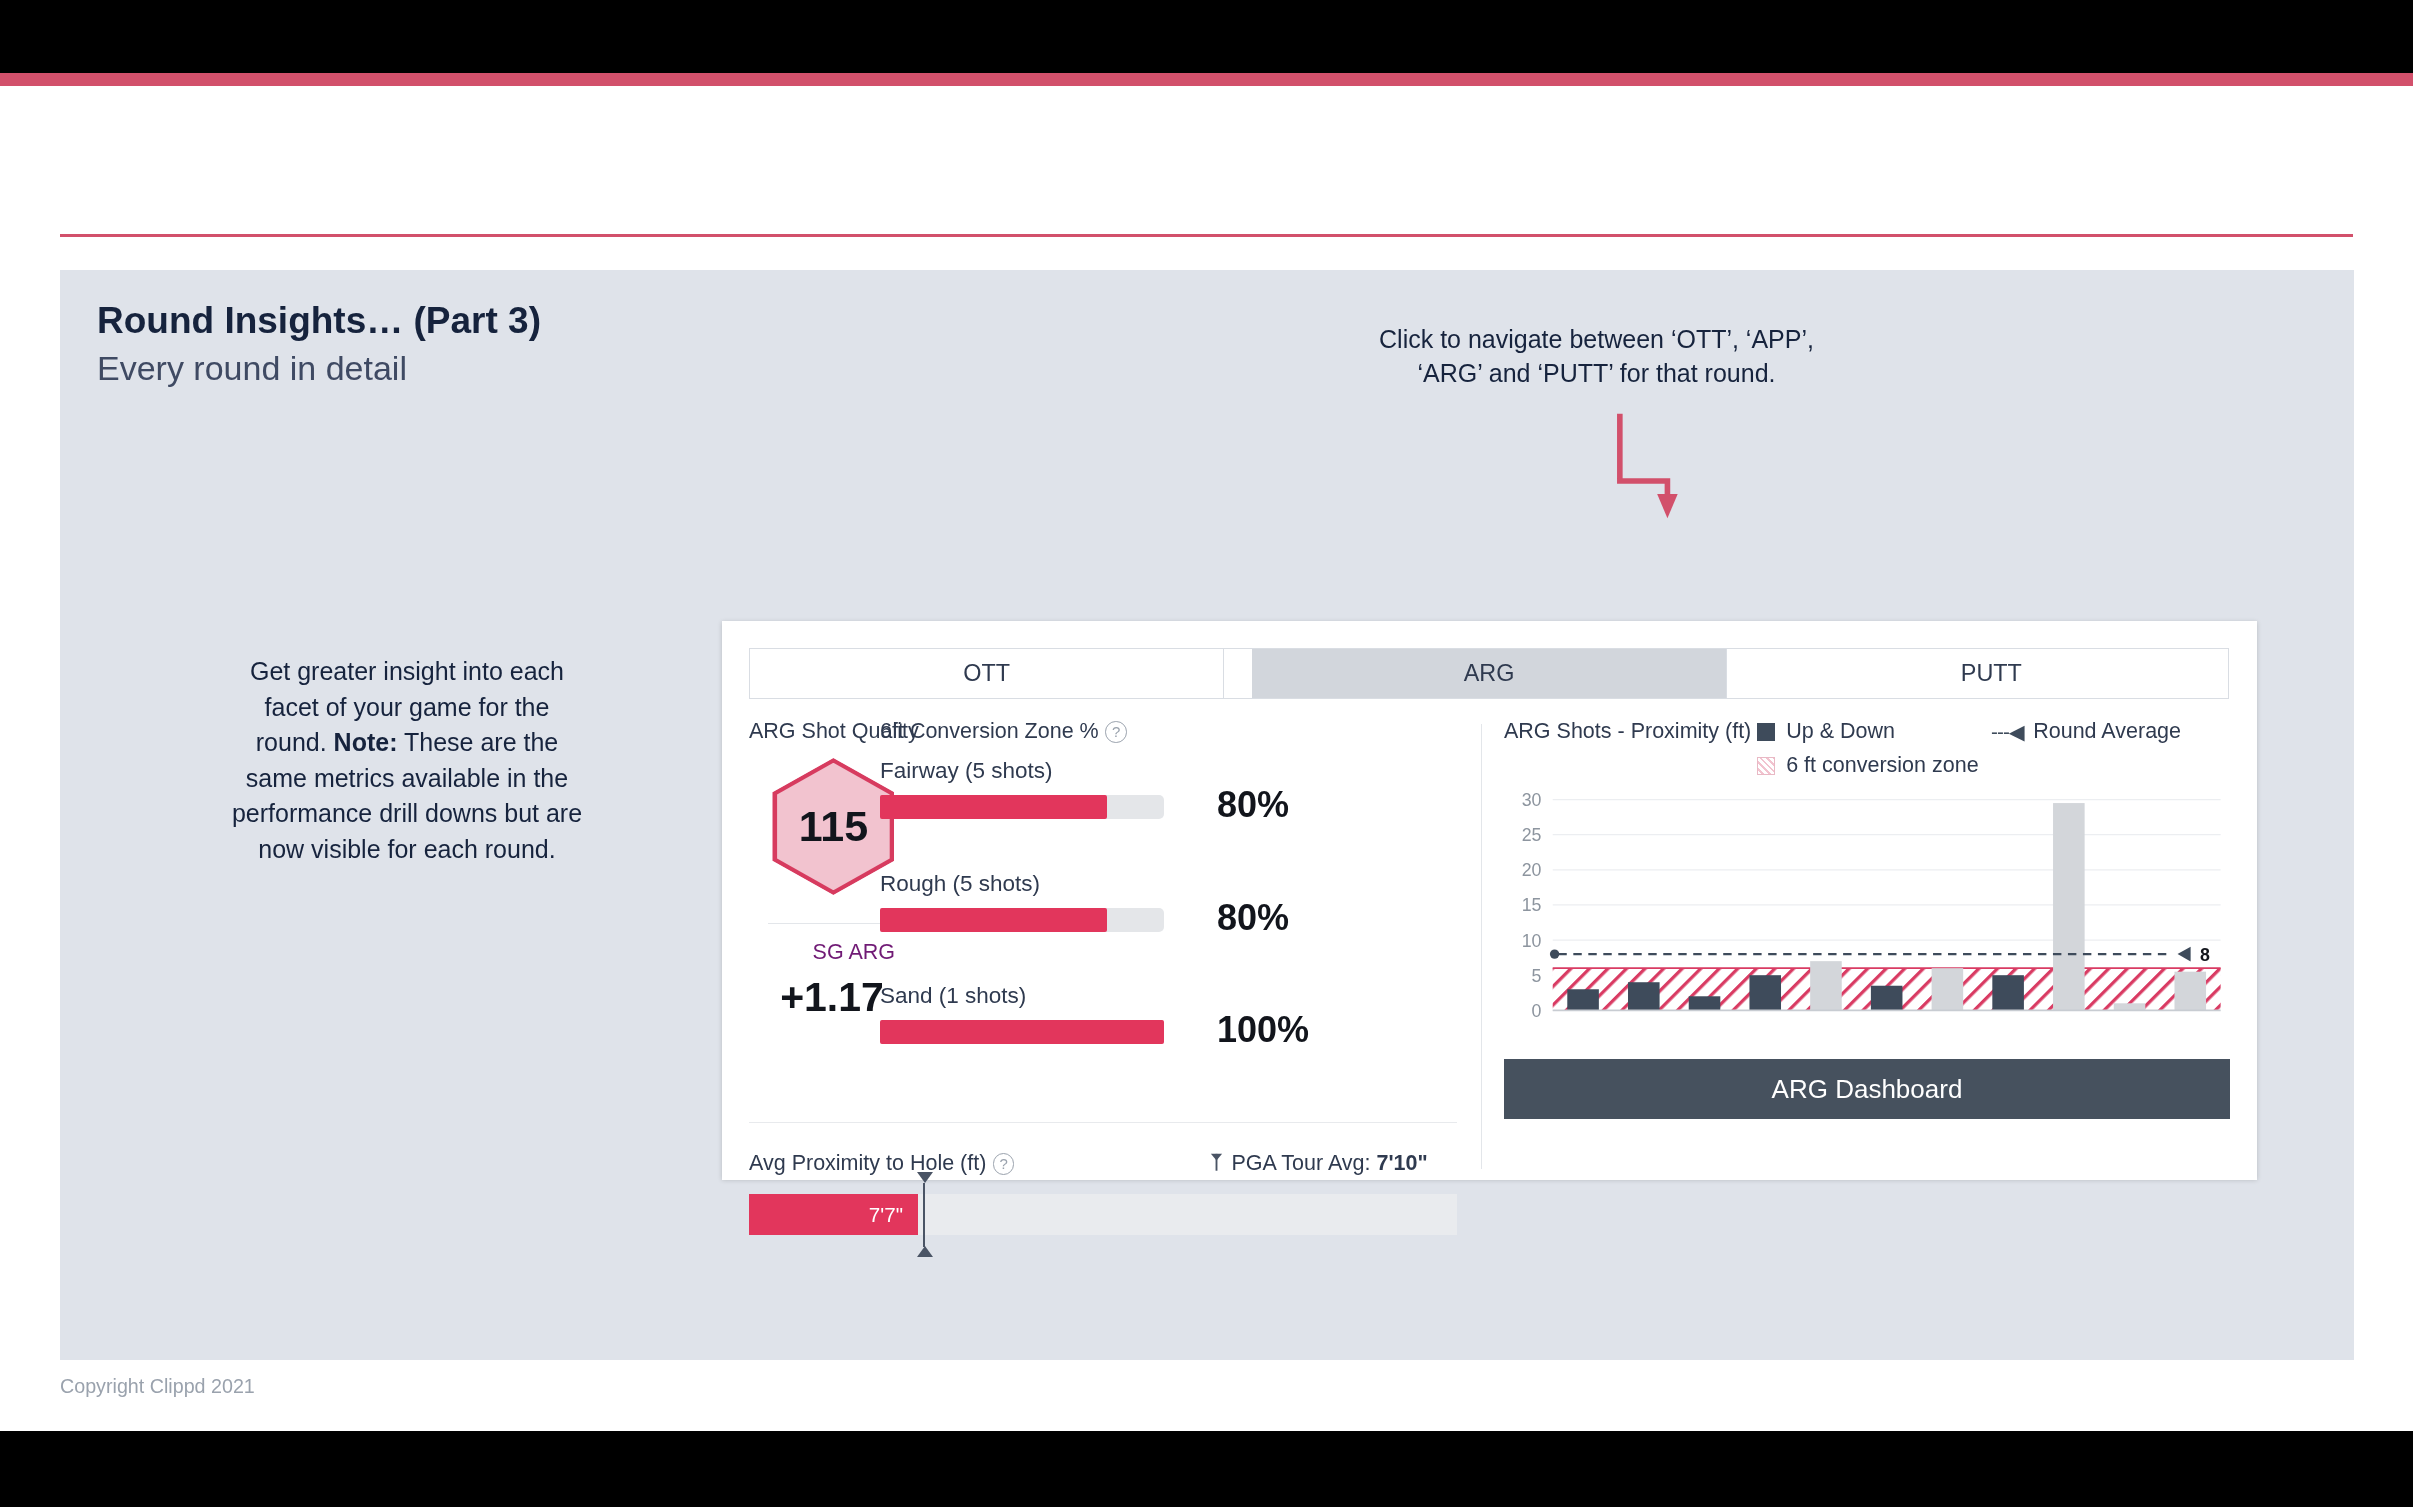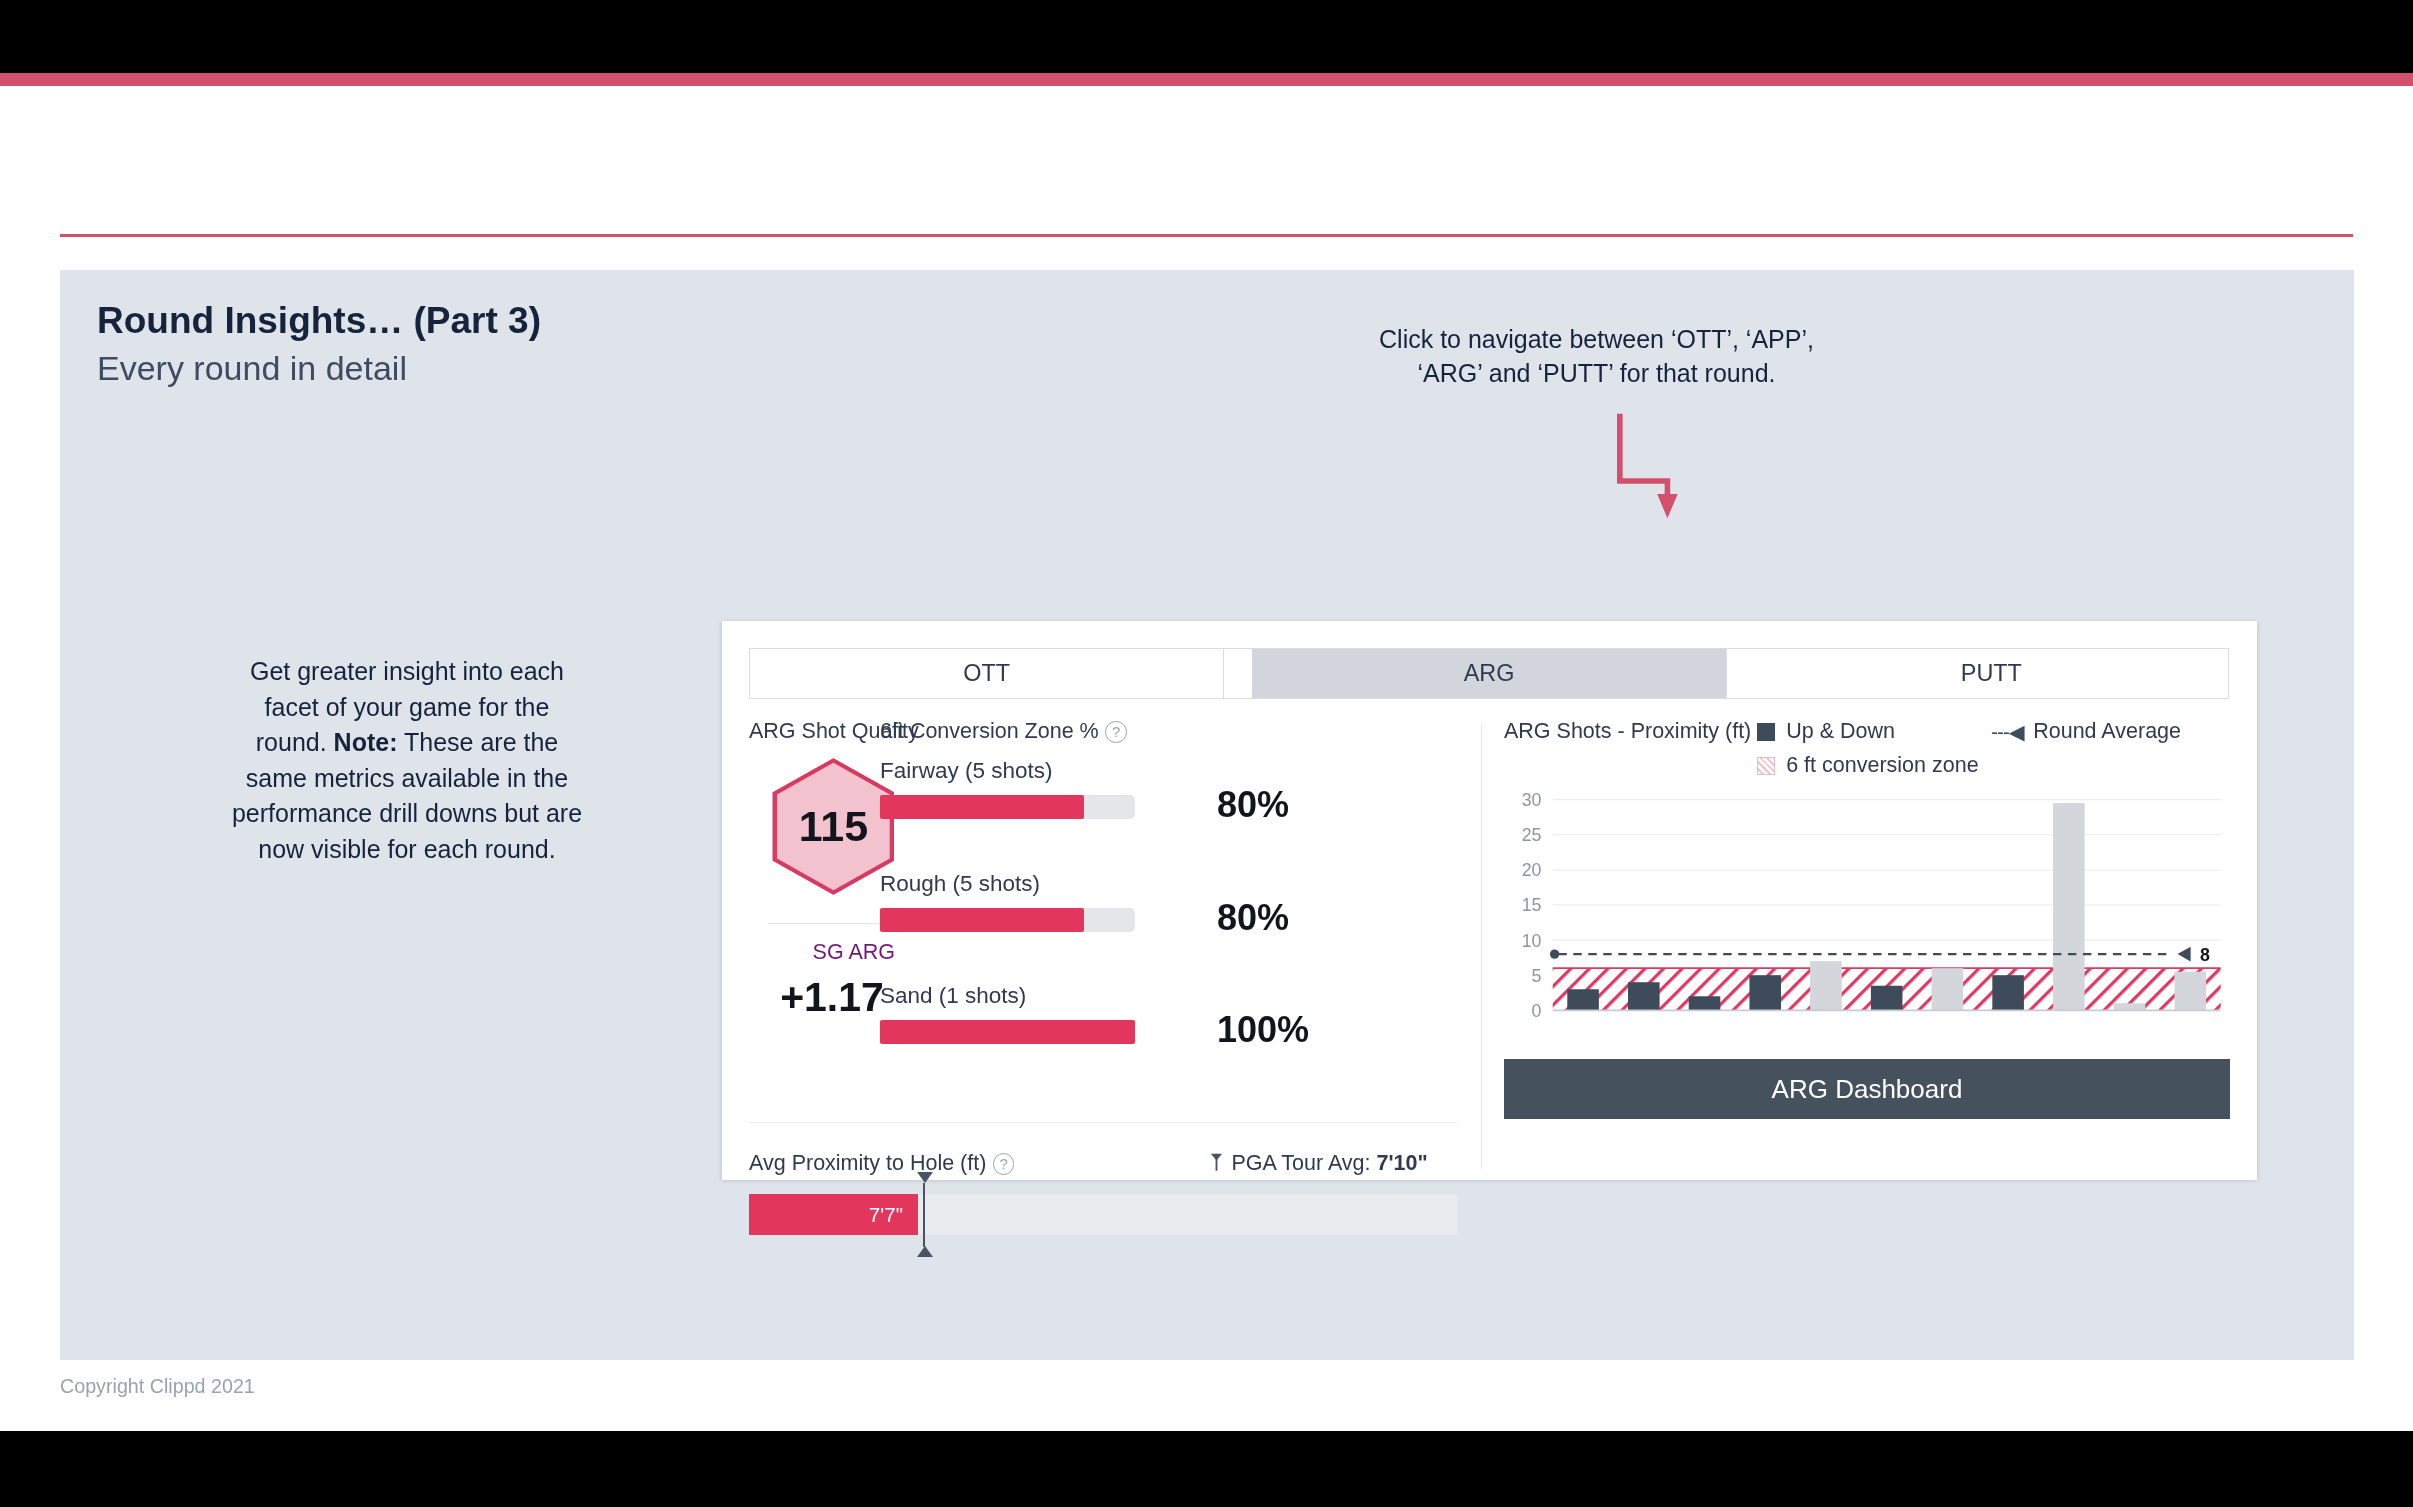--- a/index.html
+++ b/index.html
@@ -73,21 +73,21 @@
   .hexinner { position:absolute; inset:4.7px; background:#f2c3cf;
          clip-path:polygon(50% 0%, 100% 25%, 100% 75%, 50% 100%, 0% 75%, 0% 25%); z-index:1;}
   .hexnum { position:relative; z-index:2; font-size:43px; font-weight:600; color:#12151c; }
 
   .sg-rule { position:absolute; left:19px; top:204px; width:131px; height:0.9px; background:#e3e6ea; }
   .sg-lbl  { position:absolute; left:15px; top:221px; width:131px; text-align:right; font-size:21.5px; color:#701a75;}
   .sg-val  { position:absolute; left:13px; top:255px; width:140px; text-align:center; font-size:41px; font-weight:600; color:#12151c;}
 
   .czrow { position:absolute; left:131px; width:440px; }
   .czname { font-size:22.5px; color:#2f3a4f; margin-bottom:11.2px; }
-  .cztrack { width:255px; height:23.4px; background:#e4e6e9; border-radius:5px; position:relative; }
+  .cztrack { width:284px; height:23.4px; background:#e4e6e9; border-radius:5px; position:relative; }
   .czfill  { height:100%; background:#e2365c; border-radius:1.9px; }
   .czpct { position:absolute; left:337px; top:-11.2px; font-size:36px; font-weight:700; color:#12151c; }
 
   .hr-prox { position:absolute; left:27px; top:501px; width:708px; height:0.9px; background:#e8eaed; }
   .prox-lbl { position:absolute; left:27px; top:530px; font-size:21.5px; color:#2f3a4f; }
   .pga { position:absolute; left:487px; top:530px; font-size:21.5px; color:#2f3a4f; white-space:nowrap;}
   .pga b { font-weight:700; }
   .prox-track { position:absolute; left:27px; top:573px; width:708px; height:41px; background:#e9ebee; }
   .prox-fill { position:absolute; left:0; top:0; height:100%; width:169px; background:#e2365c;
                color:#fff; font-size:20.6px; display:flex; align-items:center; justify-content:flex-end; padding-right:15px;}

